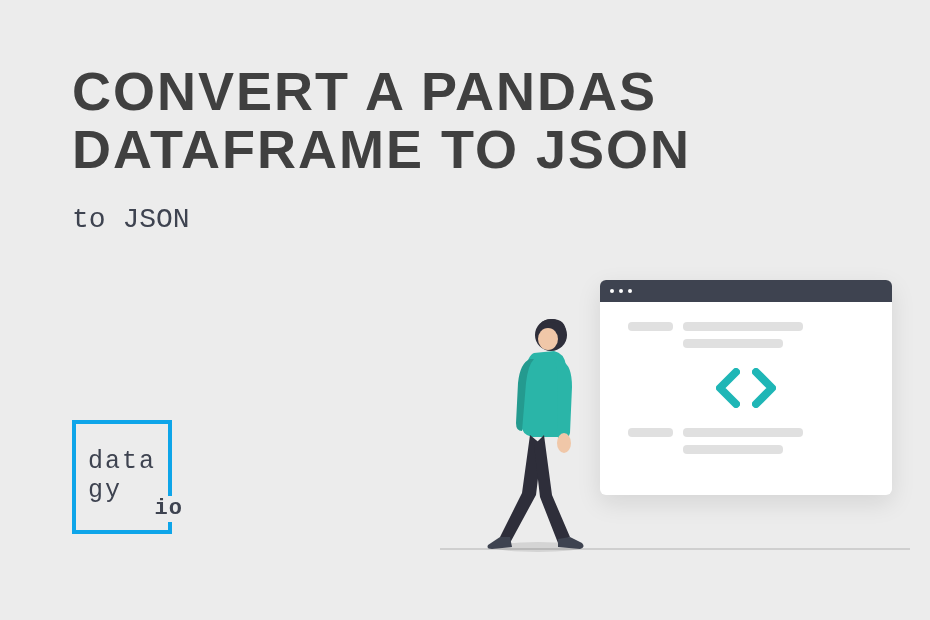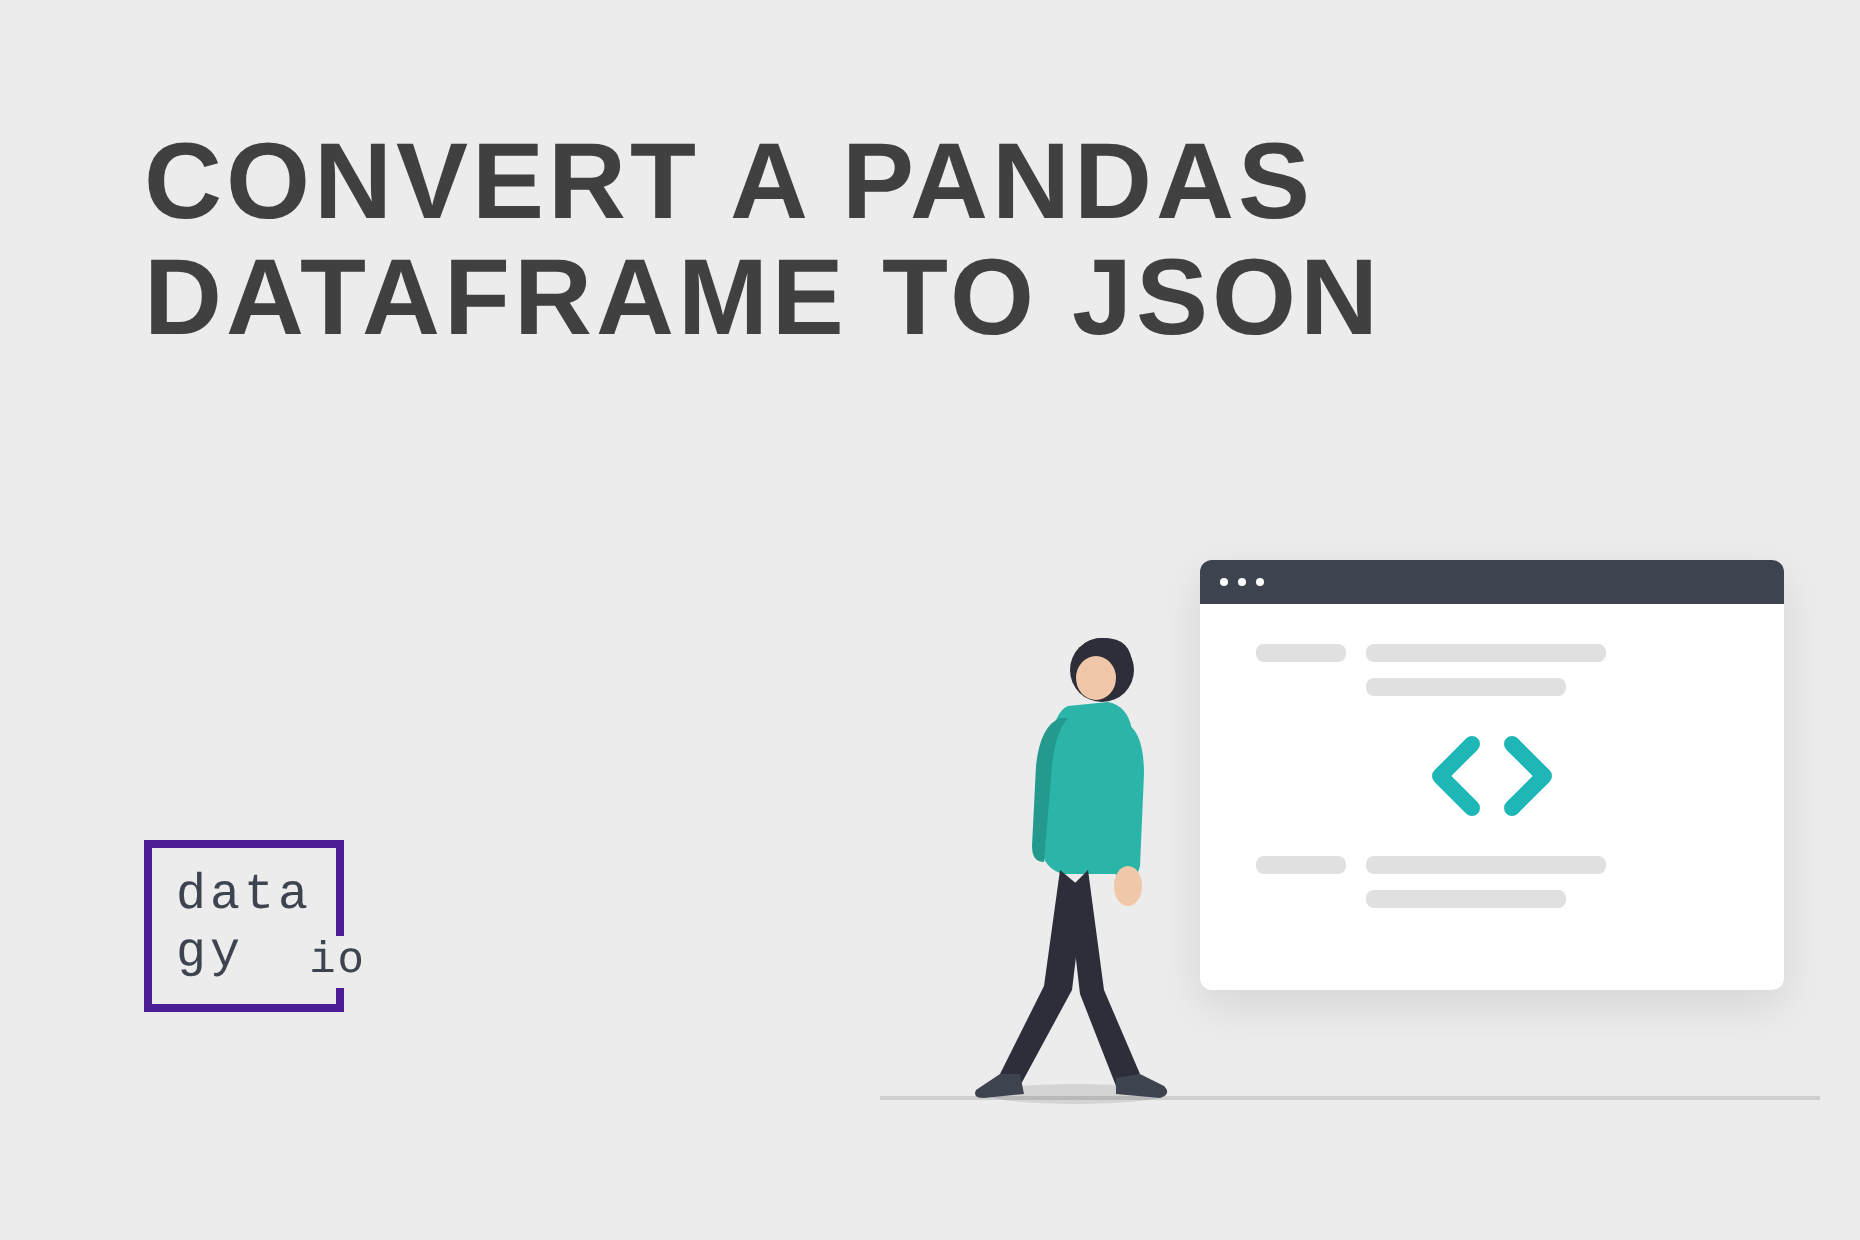--- a/index.html
+++ b/index.html
@@ -35,38 +35,39 @@
   }
   .logo {
     position: absolute;
     top: 420px;
     left: 72px;
     width: 110px;
     height: 110px;
   }
   .logo-box {
     position: absolute;
-    border: 4px solid #4c1d95;
-    padding: 10px 12px;
+    border: 4px solid #0ea5e9;
+    padding: 24px 12px;
     font-family: 'Courier New', Courier, monospace;
     font-size: 25px;
     color: #3e4350;
     line-height: 1.15;
     letter-spacing: 2px;
   }
   .logo-io {
     position: absolute;
     right: -18px;
     bottom: 8px;
     background: #ececec;
     font-family: 'Courier New', Courier, monospace;
     font-size: 22px;
     color: #3e4350;
     padding: 0 3px;
     letter-spacing: 1px;
+    font-weight: bold;
   }
   .browser-window {
     position: absolute;
     top: 280px;
     left: 600px;
     width: 292px;
     height: 215px;
     background: #fff;
     border-radius: 6px;
     box-shadow: 0 8px 24px rgba(0,0,0,0.1);
@@ -128,20 +129,21 @@
     height: 2px;
     background: rgba(0,0,0,0.12);
   }
 </style>
 </head>
 <body>
 
 <div class="title">CONVERT A PANDAS DATAFRAME TO JSON</div>
 
 <div class="subtitle">
+  <div>to JSON</div>
 </div>
 
 <div class="logo">
   <div class="logo-box">
     <div>data</div>
     <div>gy</div>
     <div class="logo-io">io</div>
   </div>
 </div>
 

